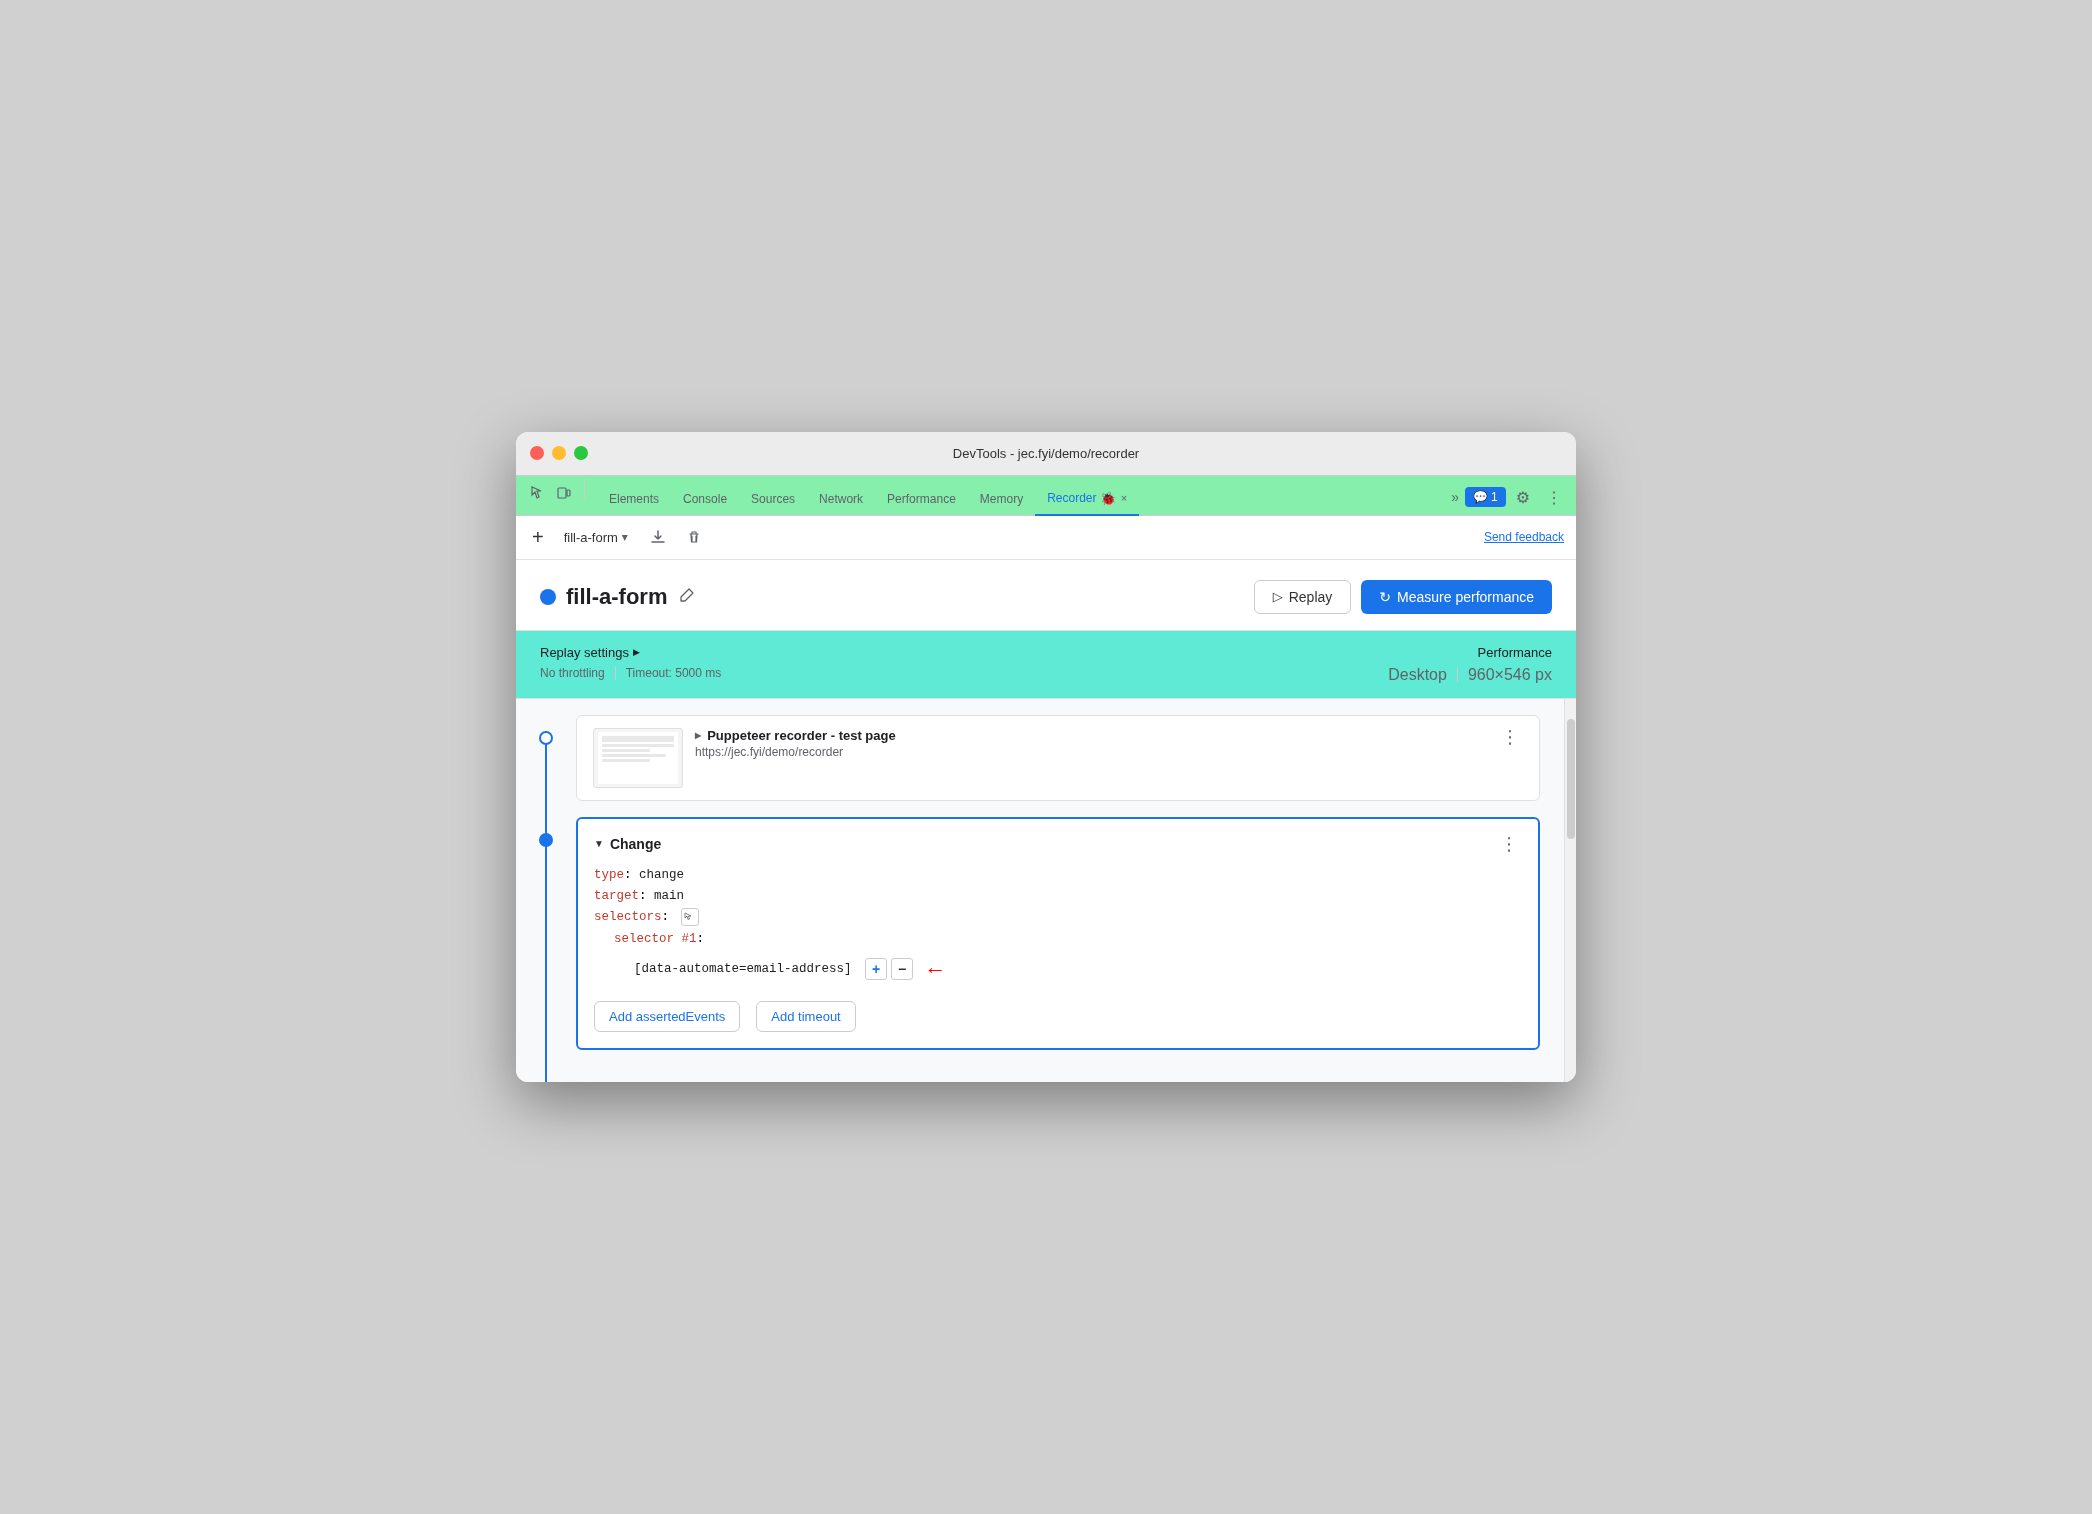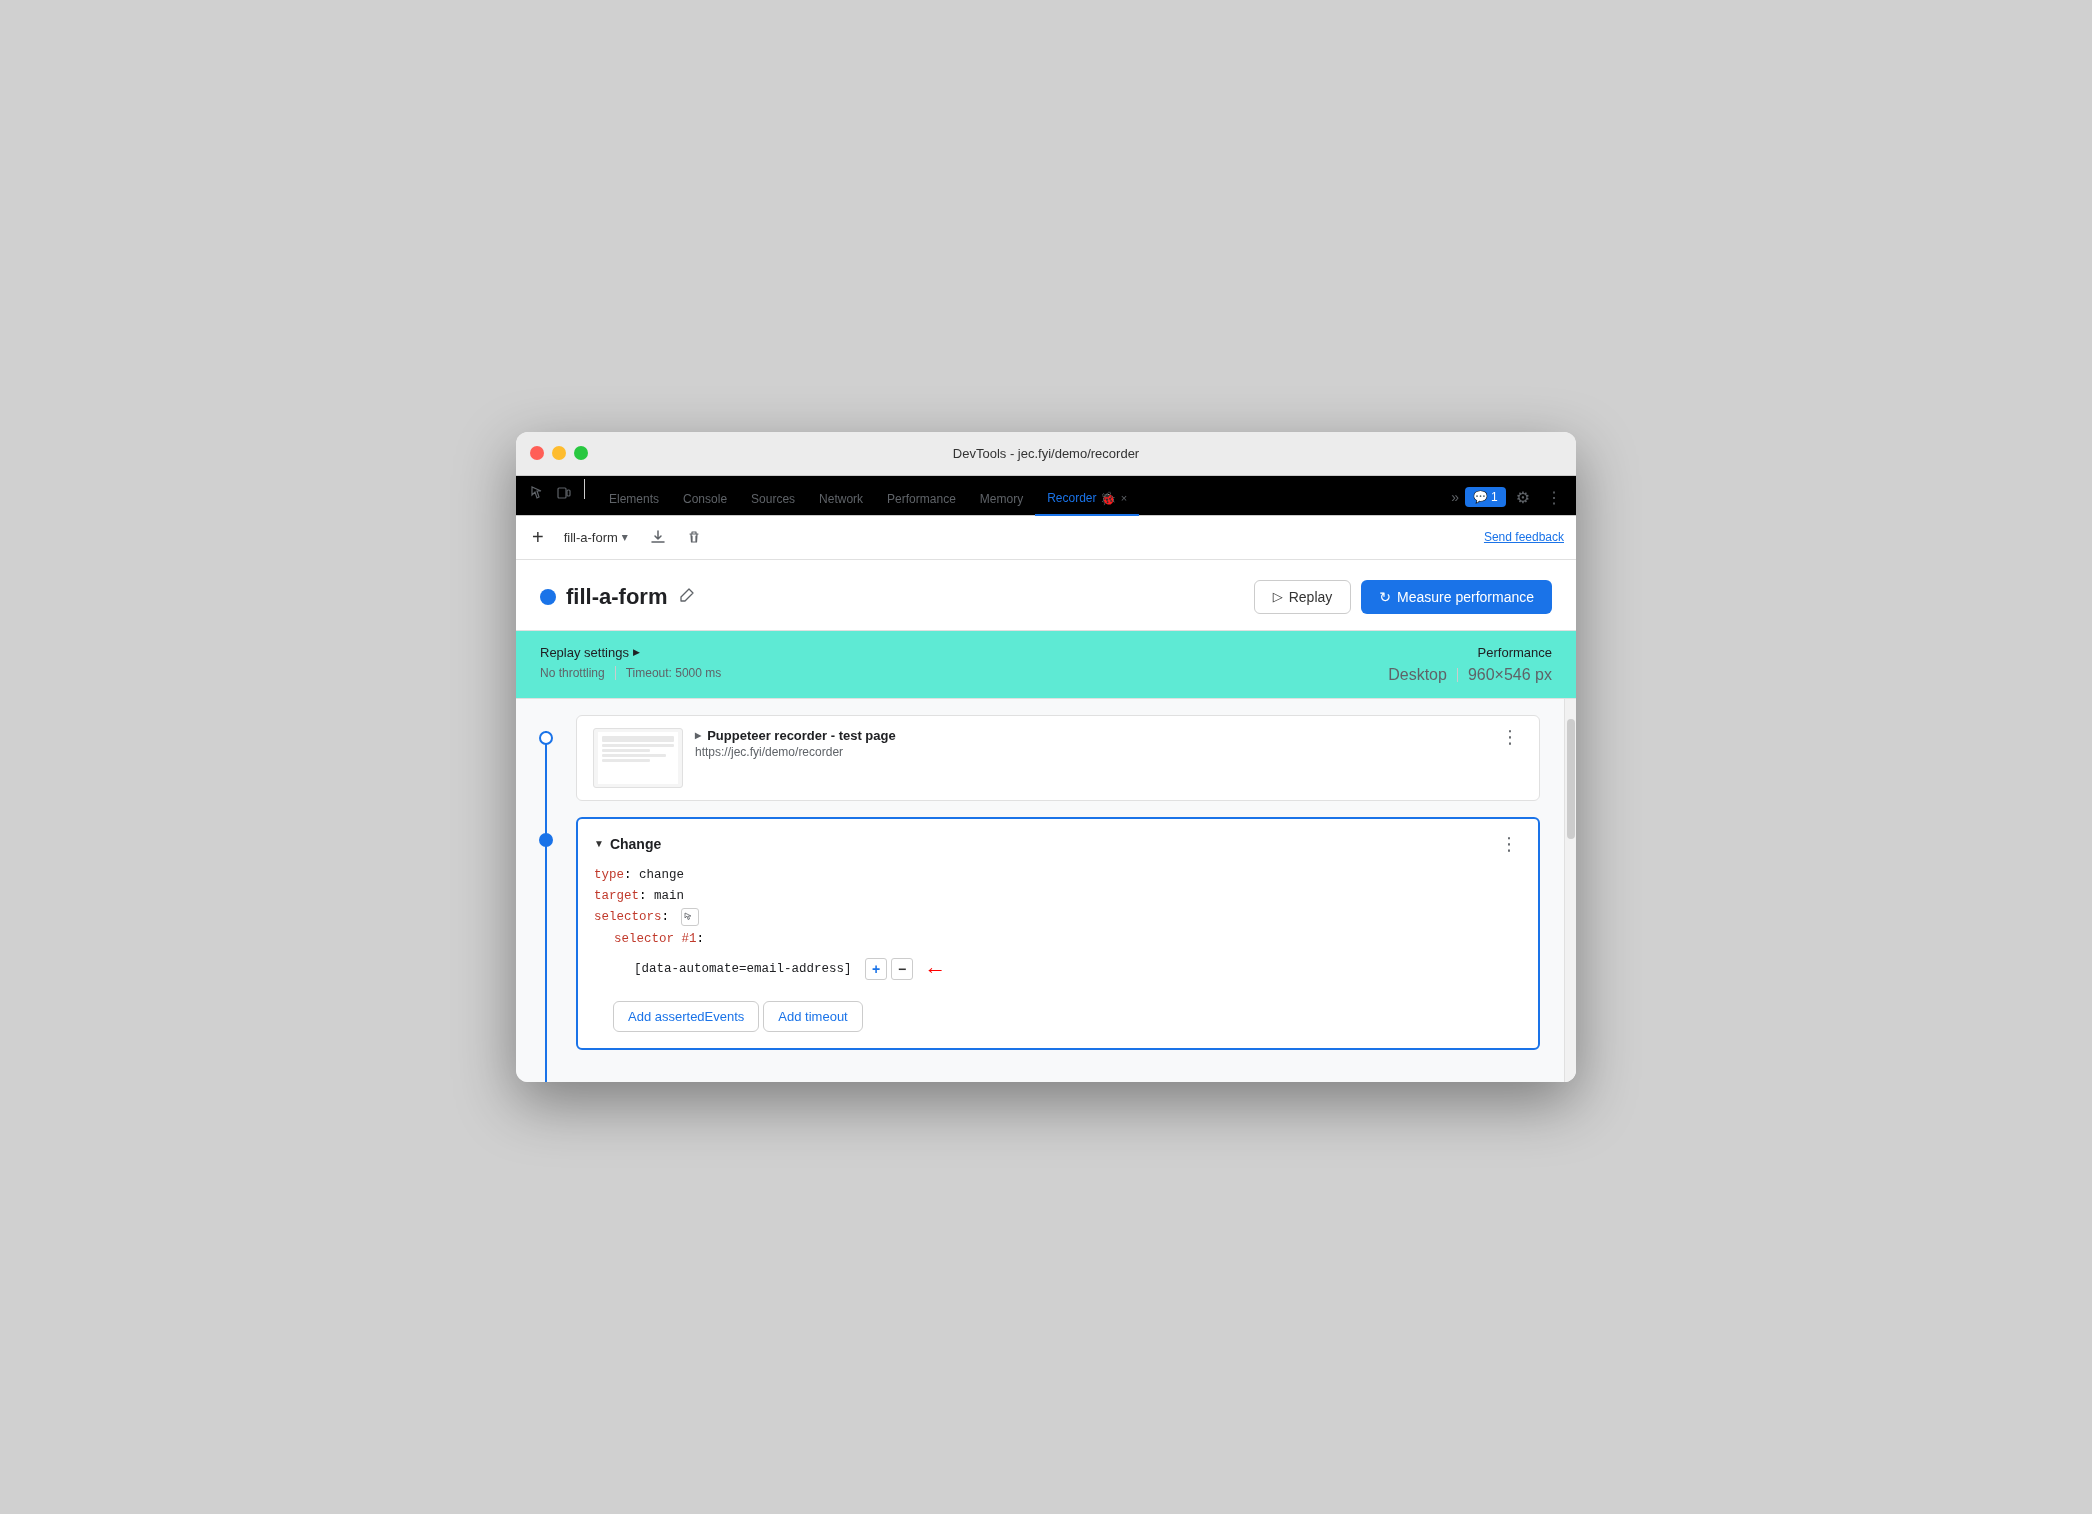--- a/index.html
+++ b/index.html
@@ -47,21 +47,21 @@
     .tb-min { background: #febc2e; }
     .tb-max { background: #28c840; }
     .titlebar-title {
       font-size: 13px;
       font-weight: 500;
       color: #333;
     }
 
     
     .devtools-tabs {
-      background: #000000;
+      background: #86efac;
       height: 40px;
       display: flex;
       align-items: flex-end;
       padding: 0 8px;
       border-bottom: 1px solid #ccc;
       gap: 0;
     }
     .dt-icons {
       display: flex;
       align-items: center;
@@ -486,23 +486,22 @@
       display: inline-block;
       color: red;
       font-size: 22px;
       vertical-align: middle;
       margin-left: 8px;
     }
 
     
     .action-buttons {
       display: flex;
-      gap: 4px;
+      gap: 16px;
       margin-top: 14px;
-      margin-left: 19px;
     }
     .action-btn {
       background: white;
       border: 1px solid #ccc;
       border-radius: 6px;
       padding: 7px 14px;
       font-size: 13px;
       cursor: pointer;
       color: #1a73e8;
       font-weight: 500;

